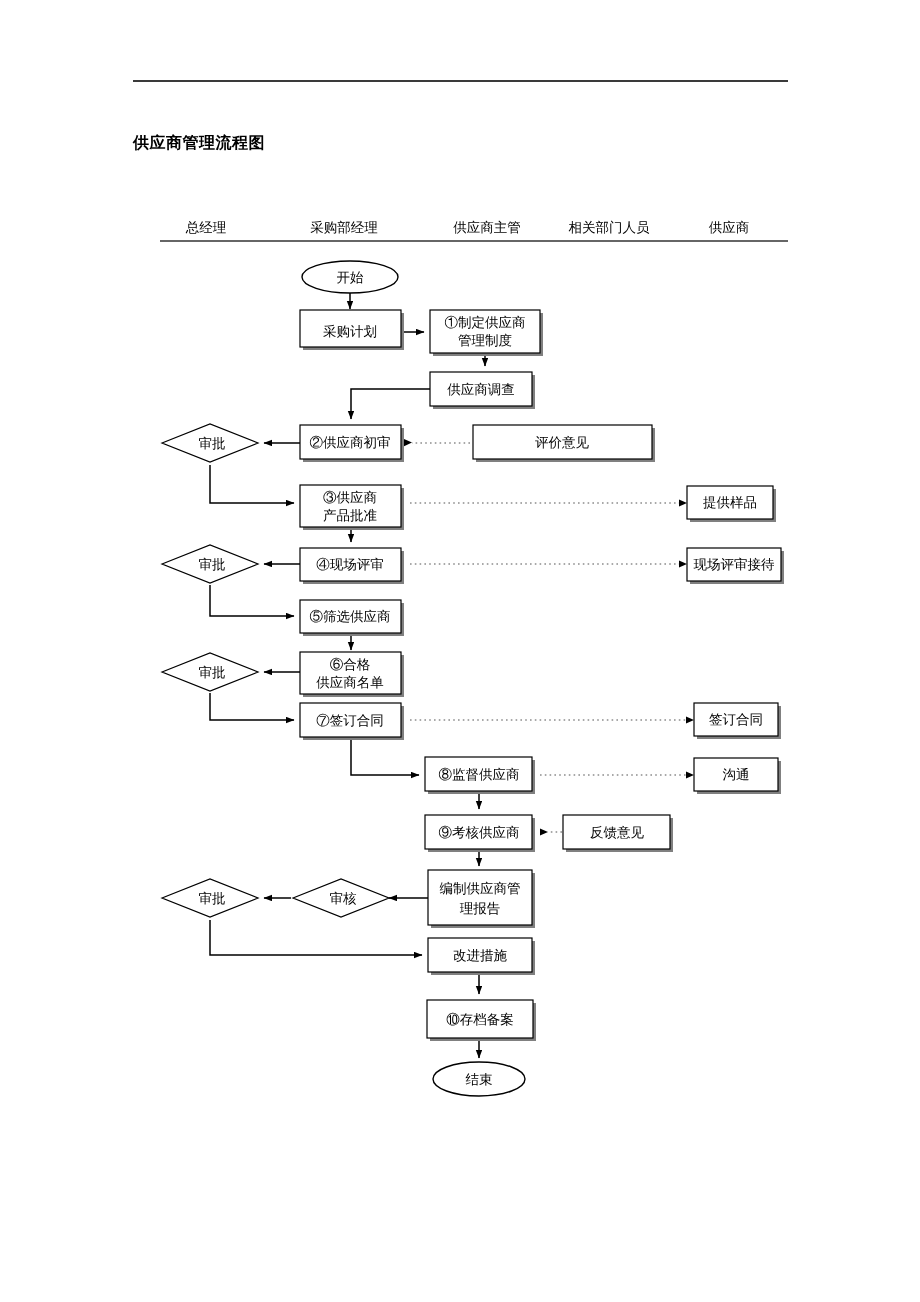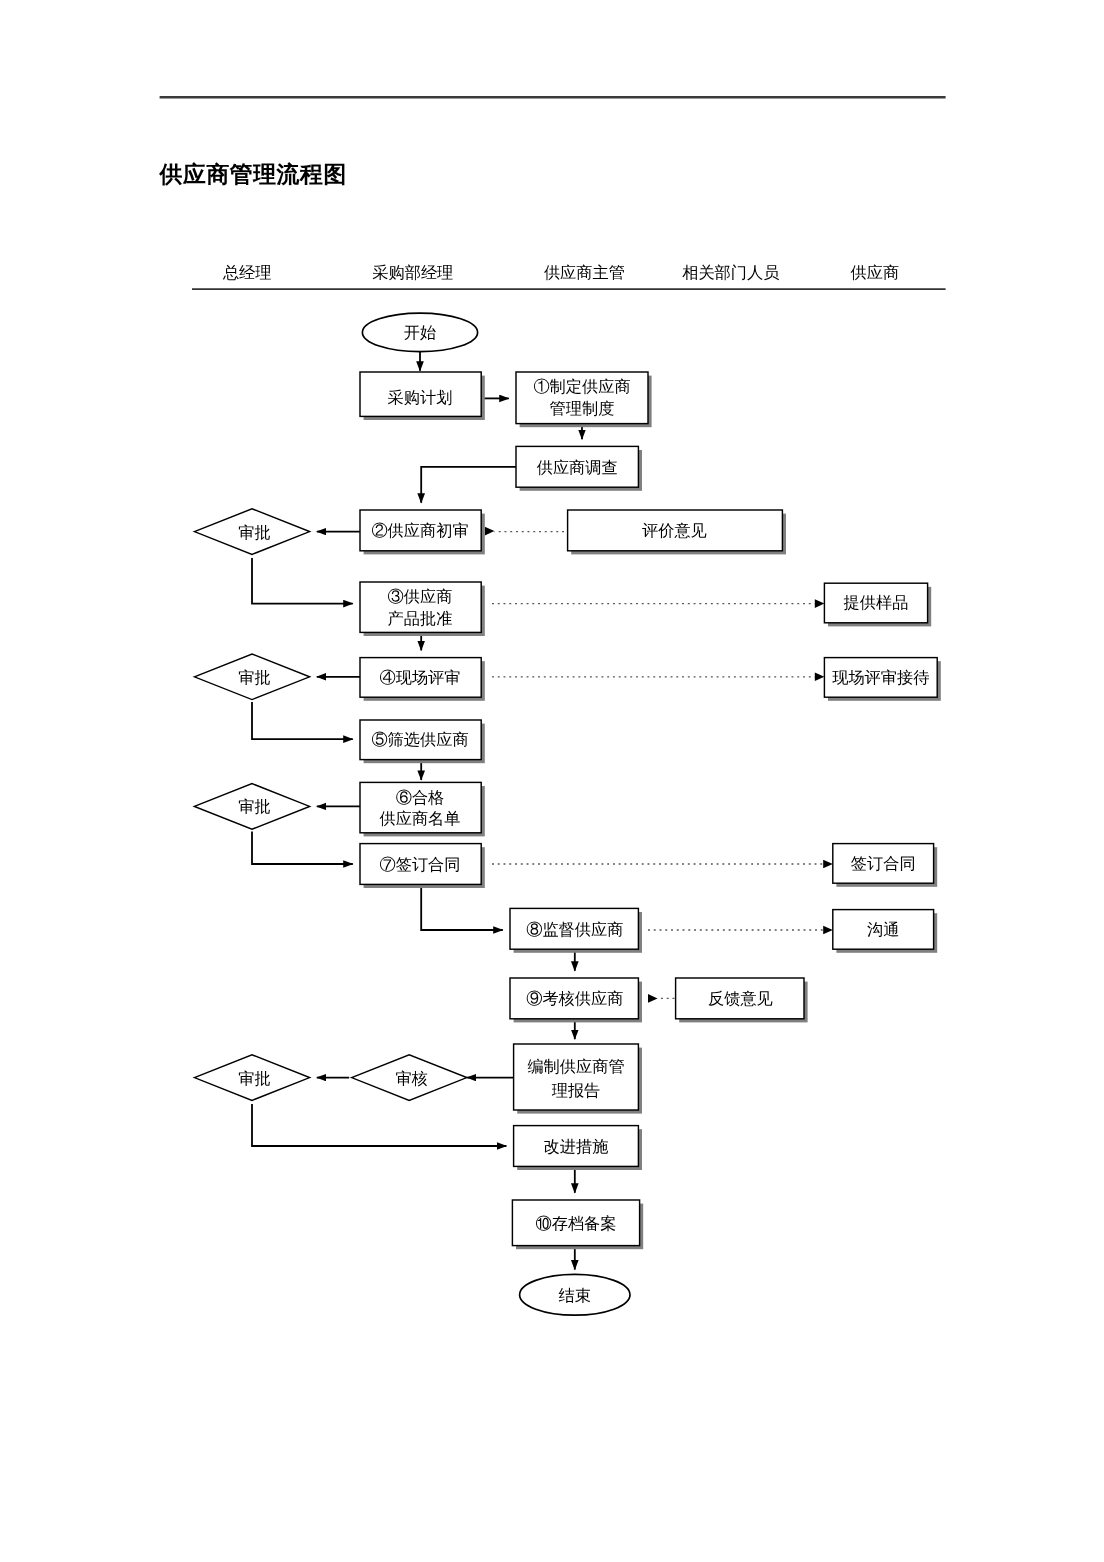--- a/index.html
+++ b/index.html
@@ -19,21 +19,21 @@
     position: relative;
     width: 920px;
     height: 1302px;
     background: #ffffff;
   }
   #page-title {
     position: absolute;
     left: 133px;
     top: 133px;
     font-family: "DejaVu Sans", "Liberation Sans", sans-serif;
-    font-size: 19px;
+    font-size: 16px;
     font-weight: bold;
     letter-spacing: 0.5px;
     color: #000;
     white-space: nowrap;
   }
   svg.flow {
     position: absolute;
     left: 0;
     top: 0;
     width: 920px;

